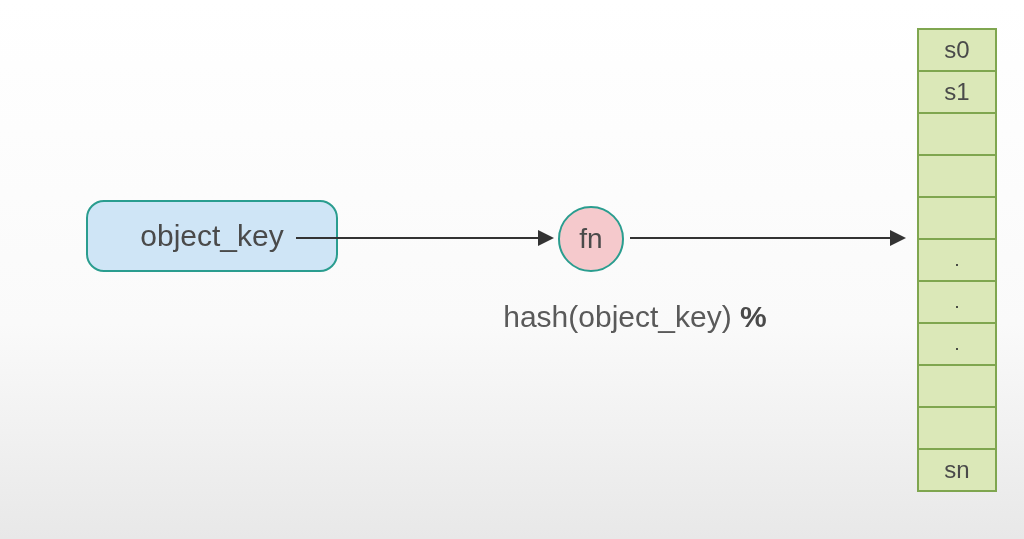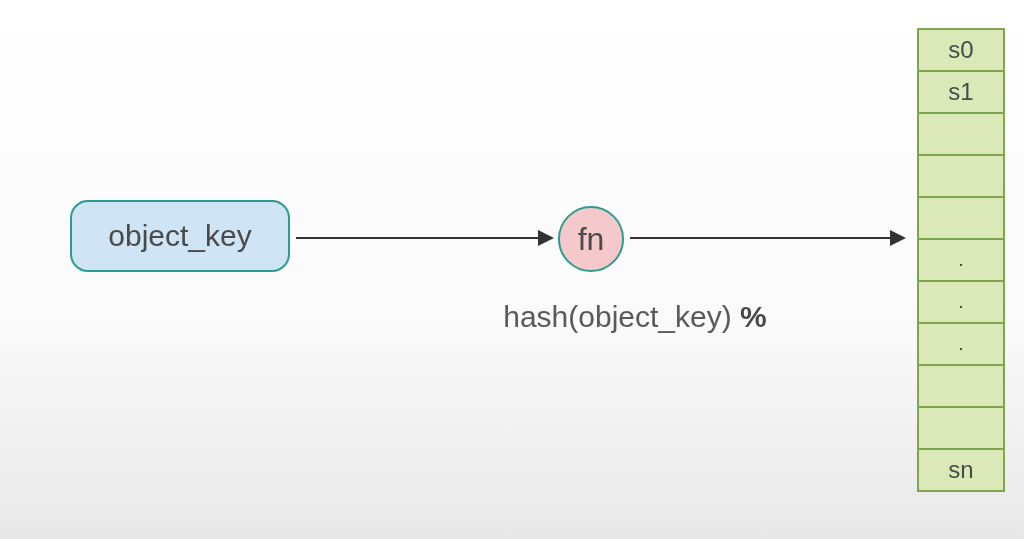--- a/index.html
+++ b/index.html
@@ -6,23 +6,23 @@
     body {
       width: 1024px;
       height: 539px;
       background: linear-gradient(to bottom, #ffffff 0%, #fafafa 60%, #e8e8e8 100%);
       font-family: "Segoe UI", Arial, sans-serif;
       position: relative;
       overflow: hidden;
     }
     .object-key-box {
       position: absolute;
-      left: 70px;
+      left: 86px;
       top: 200px;
-      width: 220px;
+      width: 252px;
       height: 72px;
       background: #cfe5f6;
       border: 2px solid #2a9d8f;
       border-radius: 18px;
       display: flex;
       align-items: center;
       justify-content: center;
       font-size: 30px;
       color: #4a4a4a;
     }
@@ -31,21 +31,21 @@
       left: 558px;
       top: 206px;
       width: 66px;
       height: 66px;
       background: #f5c9cc;
       border: 2px solid #2a9d8f;
       border-radius: 50%;
       display: flex;
       align-items: center;
       justify-content: center;
-      font-size: 32px;
+      font-size: 28px;
       color: #4a4a4a;
     }
     .arrow-line {
       position: absolute;
       height: 2px;
       background: #333;
     }
     .arrow-head {
       position: absolute;
       width: 0; height: 0;
@@ -61,21 +61,21 @@
       text-align: center;
       font-size: 30px;
       color: #5a5a5a;
       line-height: 1.35;
     }
     .formula .bold { font-weight: 700; color: #4a4a4a; }
     .server-table {
       position: absolute;
       left: 917px;
       top: 28px;
-      width: 88px;
+      width: 80px;
       border: 2px solid #7fa64f;
       border-bottom: none;
     }
     .server-cell {
       height: 42px;
       border-bottom: 2px solid #7fa64f;
       background: #dbe8b8;
       display: flex;
       align-items: center;
       justify-content: center;

